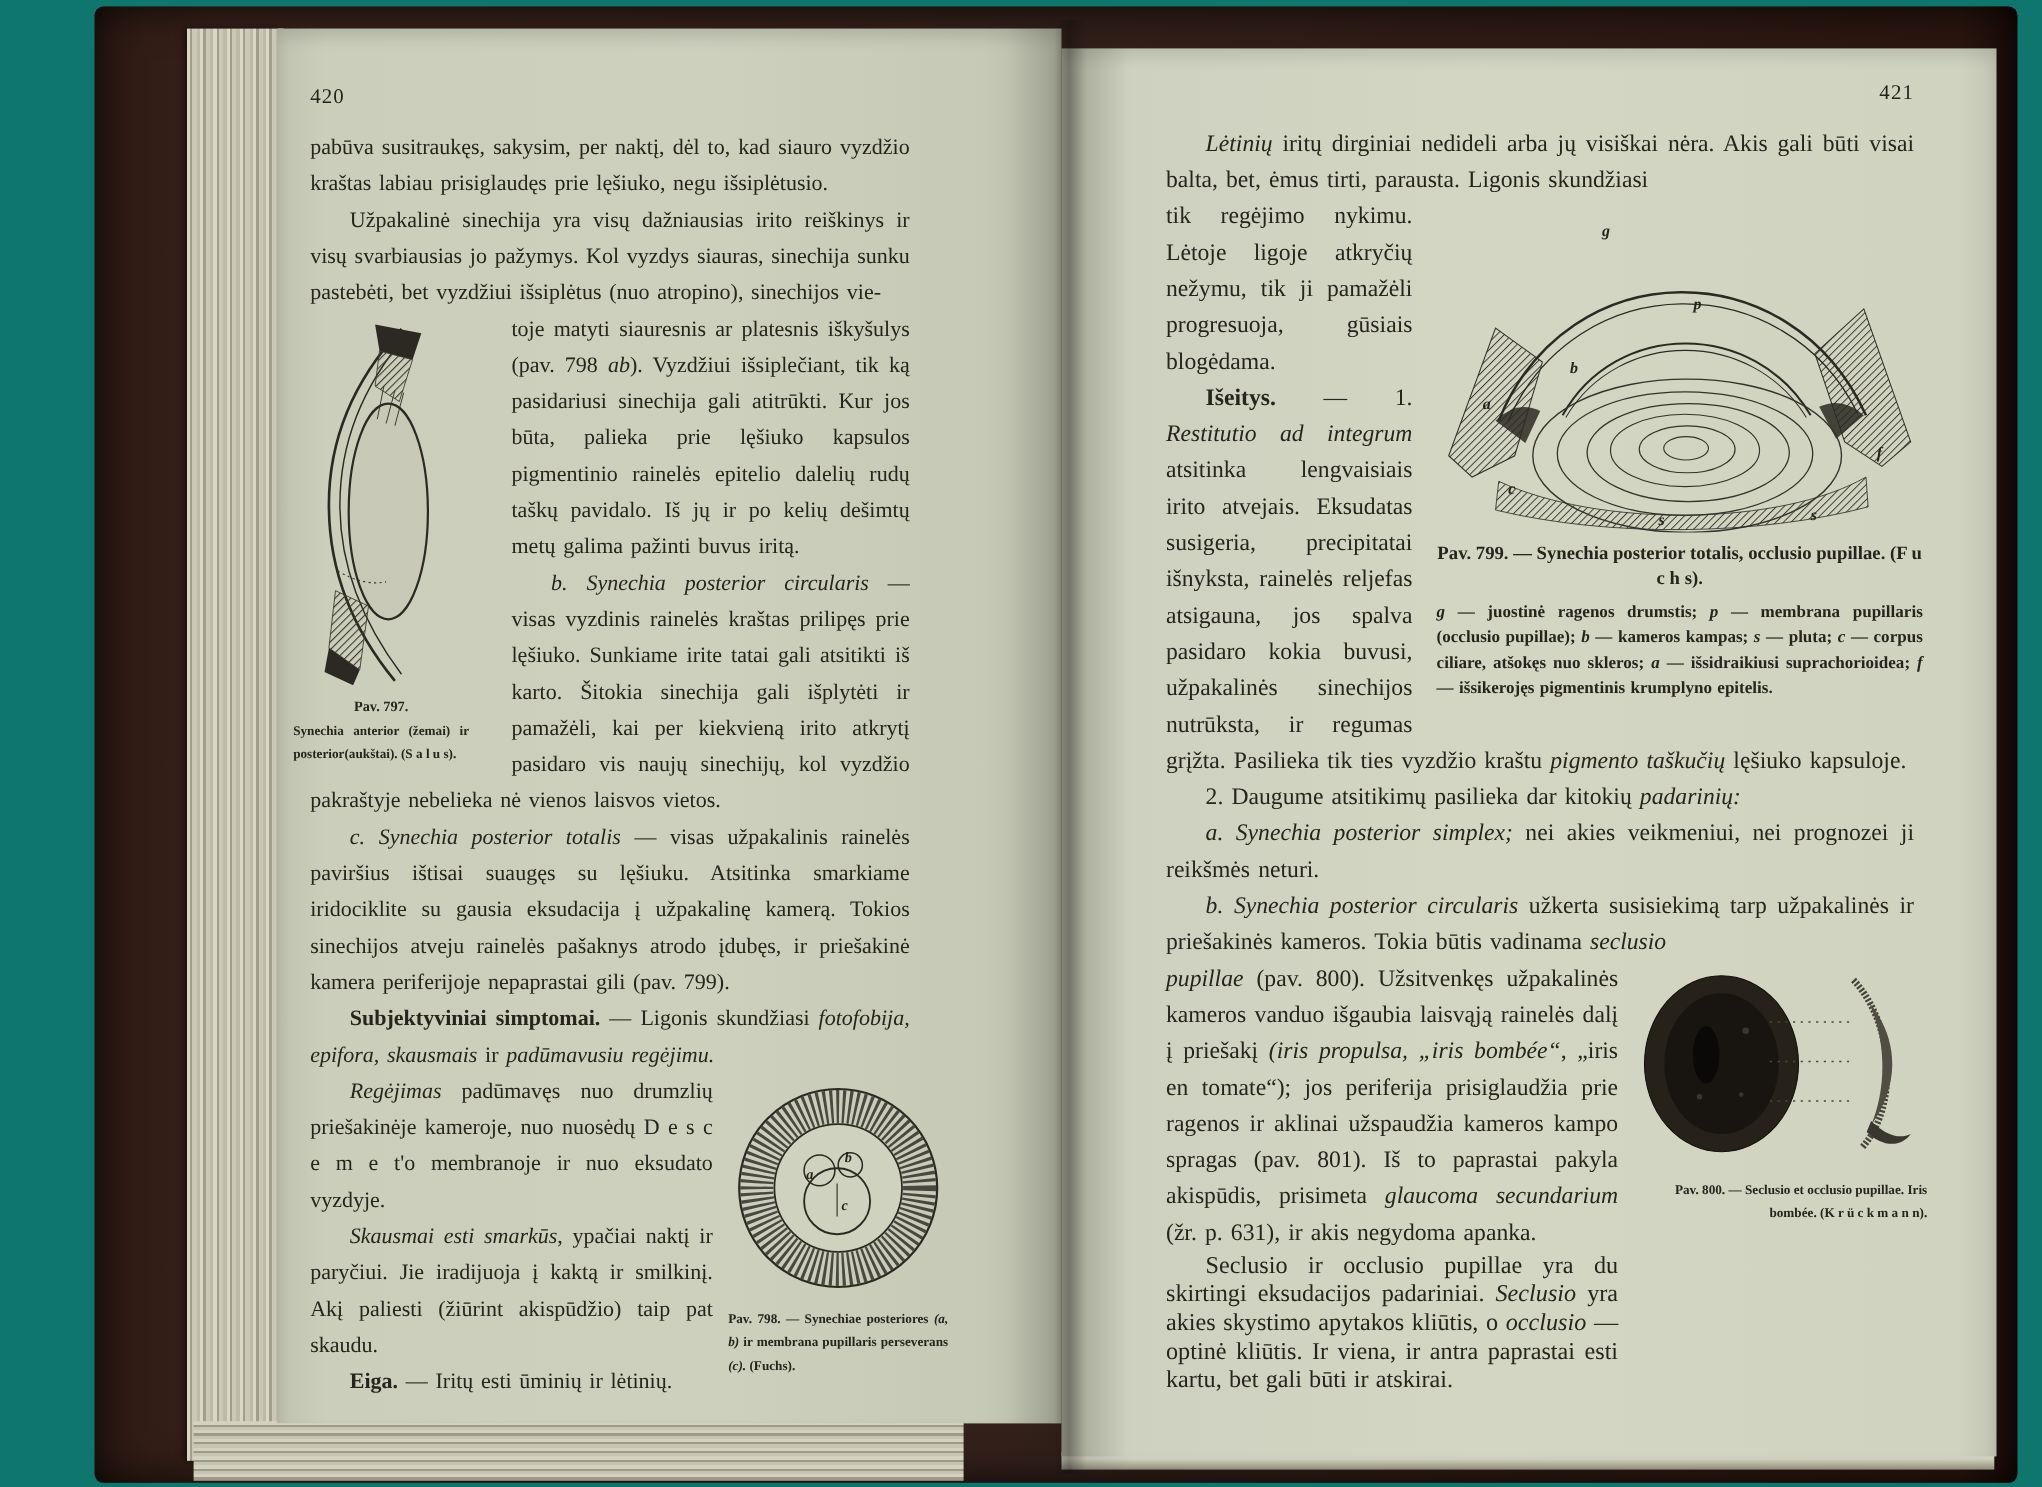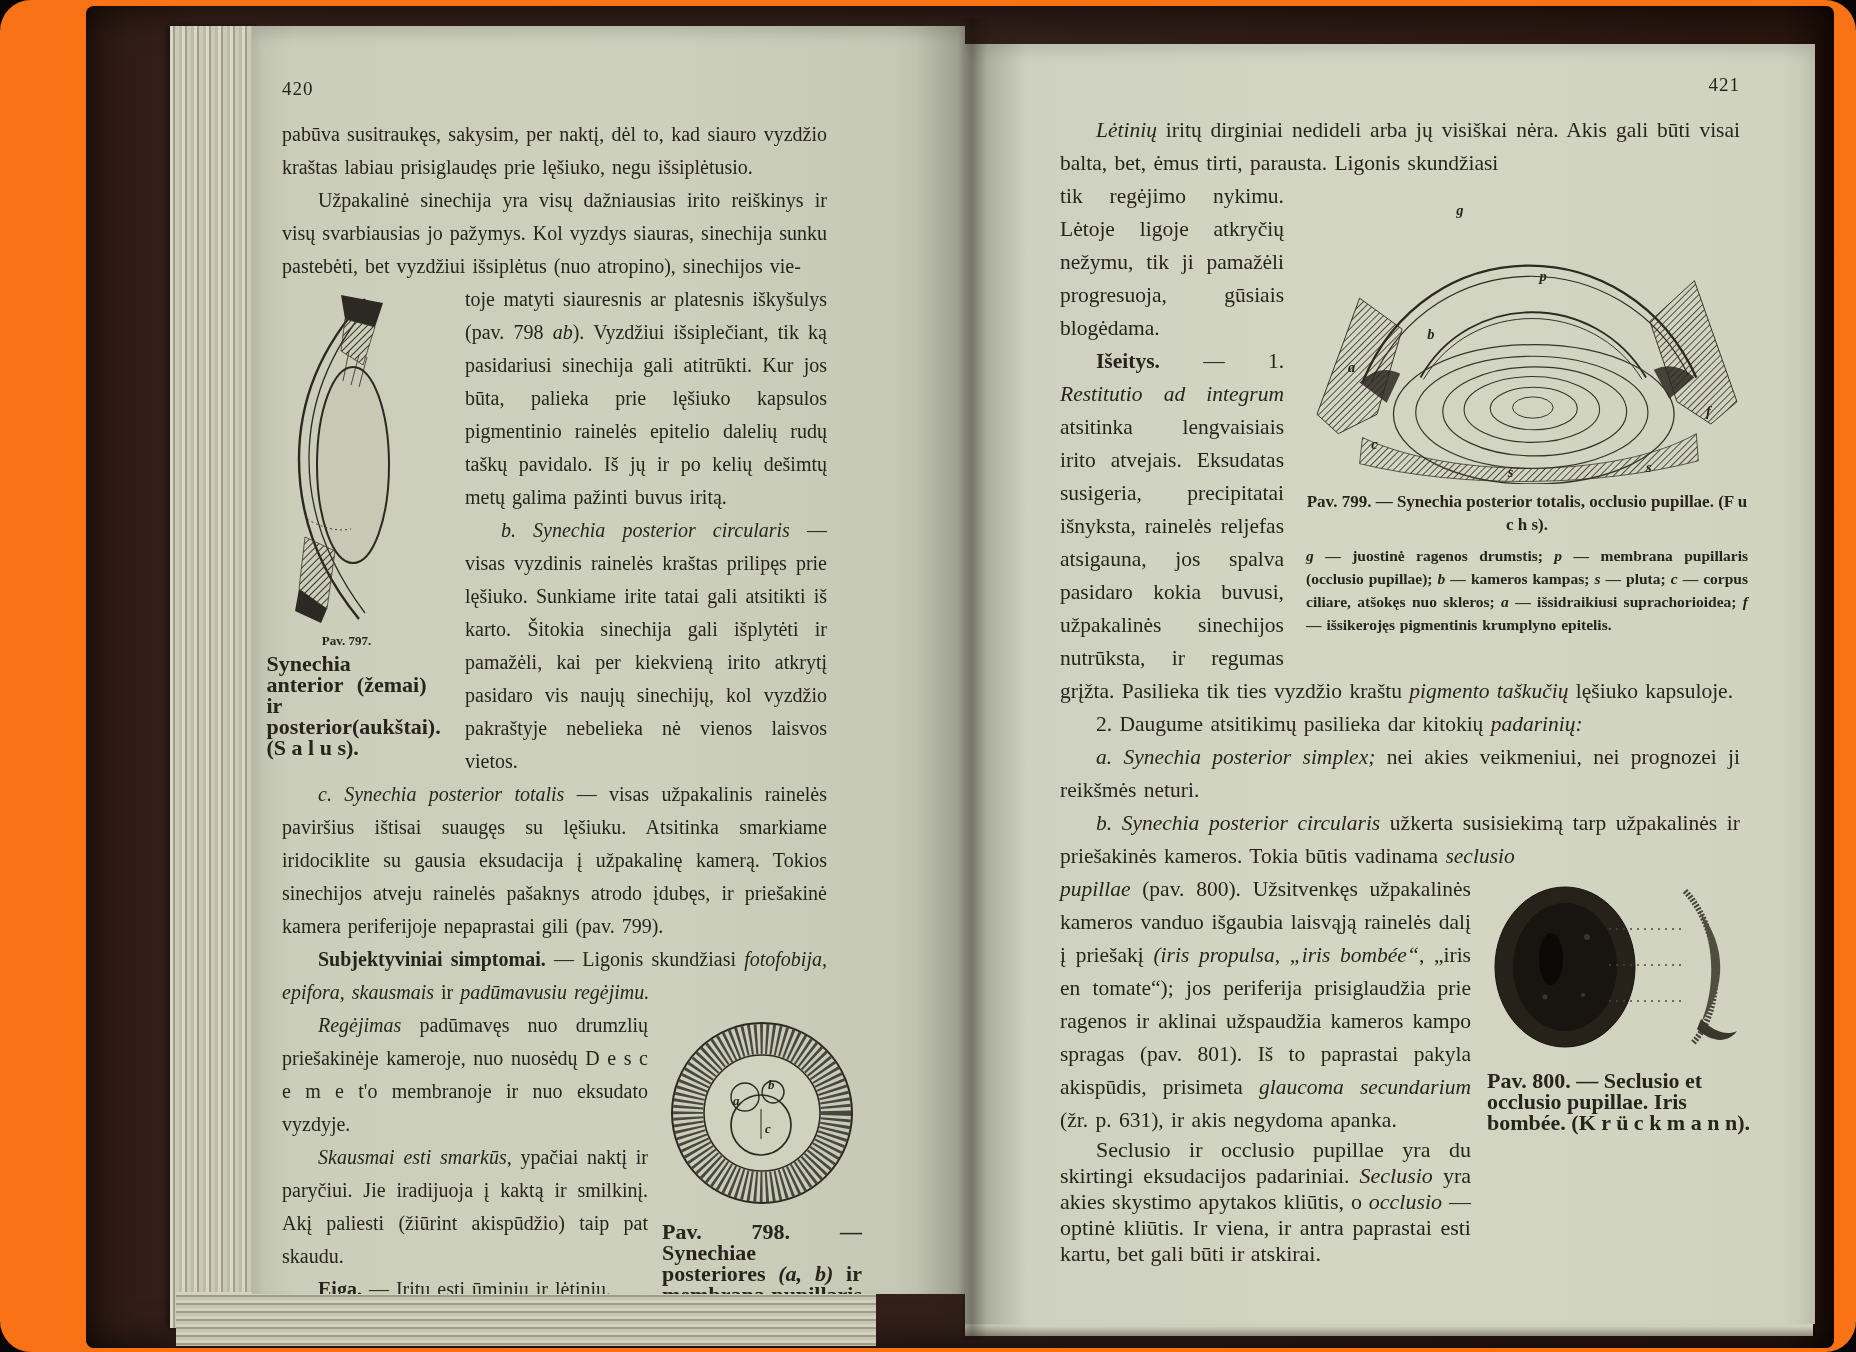--- a/index.html
+++ b/index.html
@@ -1,17 +1,17 @@
 <!DOCTYPE html>
 <html><head>
 <meta charset="utf-8">
 <style>
   html,body{margin:0;padding:0;background:#070605;}
-  .stage{position:relative;width:1856px;height:1352px;background:#f97316;overflow:hidden;
-         font-family:"Liberation Serif","DejaVu Serif",serif;color:#26241d;border-radius:31px;}
+  .stage{position:relative;width:1856px;height:1352px;background:#0f766e;overflow:hidden;
+         font-family:"Liberation Serif","DejaVu Serif",serif;color:#26241d;}
   .cover{position:absolute;left:86px;top:6px;width:1748px;height:1342px;
          background:linear-gradient(90deg,#2c1a12 0%,#38211a 6%,#33201a 50%,#2a160f 97%,#1c0d08 100%);
          border-radius:8px;box-shadow:0 0 40px rgba(0,0,0,.8) inset;}
   .edges-left{position:absolute;left:170px;top:26px;width:88px;height:1302px;
          background:repeating-linear-gradient(90deg,#d9d8c7 0 3px,#a29e8c 3px 5px,#cac8b6 5px 9px,#bdbaa8 9px 12px);
          box-shadow:-3px 0 6px rgba(0,0,0,.5);}
   .edges-bottom{position:absolute;left:176px;top:1292px;width:700px;height:54px;
          background:repeating-linear-gradient(180deg,#d3d2c1 0 3px,#9d9a88 3px 5px,#c6c4b2 5px 8px);}
   .edges-right{position:absolute;left:965px;top:1320px;width:848px;height:16px;
          background:linear-gradient(180deg,#cfcfbe 0 40%,#8f8c7a 100%);}
@@ -33,22 +33,22 @@
   p.small{margin:0;font-size:22px;line-height:26px;text-align:justify;word-spacing:1px;}
   .ind{text-indent:36px;}
   .seg-i{font-style:italic;}
   .seg-b{font-weight:700;}
   .seg-bi{font-weight:700;font-style:italic;}
   .fig797-float{float:left;width:205px;margin:10px 16px 6px -38px;text-align:center;}
   .fig798-float{float:right;width:200px;margin:4px -35px 4px 14px;text-align:center;}
   .fig799-float{float:right;width:450px;margin:4px -12px 18px 18px;}
   .fig800-float{float:right;width:265px;margin:4px -12px 0 16px;padding-bottom:140px;text-align:center;}
   .figcap-title{font-size:13px;font-weight:700;margin-top:6px;}
-  .figcap{font-size:22px;font-weight:700;line-height:21px;text-align:justify;margin-top:4px;}
-  .figcap.center{text-align:left;font-family:Liberation Serif, serif;}
+  .figcap{font-size:12px;font-weight:700;line-height:21px;text-align:justify;margin-top:4px;}
+  .figcap.center{text-align:right;font-family:Liberation Serif, serif;}
   .fig797-cap{width:160px;margin:0 auto;}
   .fig799-cap{font-size:17px;font-weight:700;line-height:23px;text-align:center;margin:2px 0 8px 0;}
   .fig799-legend{font-size:15.5px;font-weight:600;line-height:23px;text-align:justify;word-spacing:1px;padding:0 4px;}
   svg text{font-family:"Liberation Serif","DejaVu Serif",serif;font-style:italic;font-weight:700;}
 </style>
 </head>
 <body>
 
 <div class="stage">
   <div class="cover"></div>

